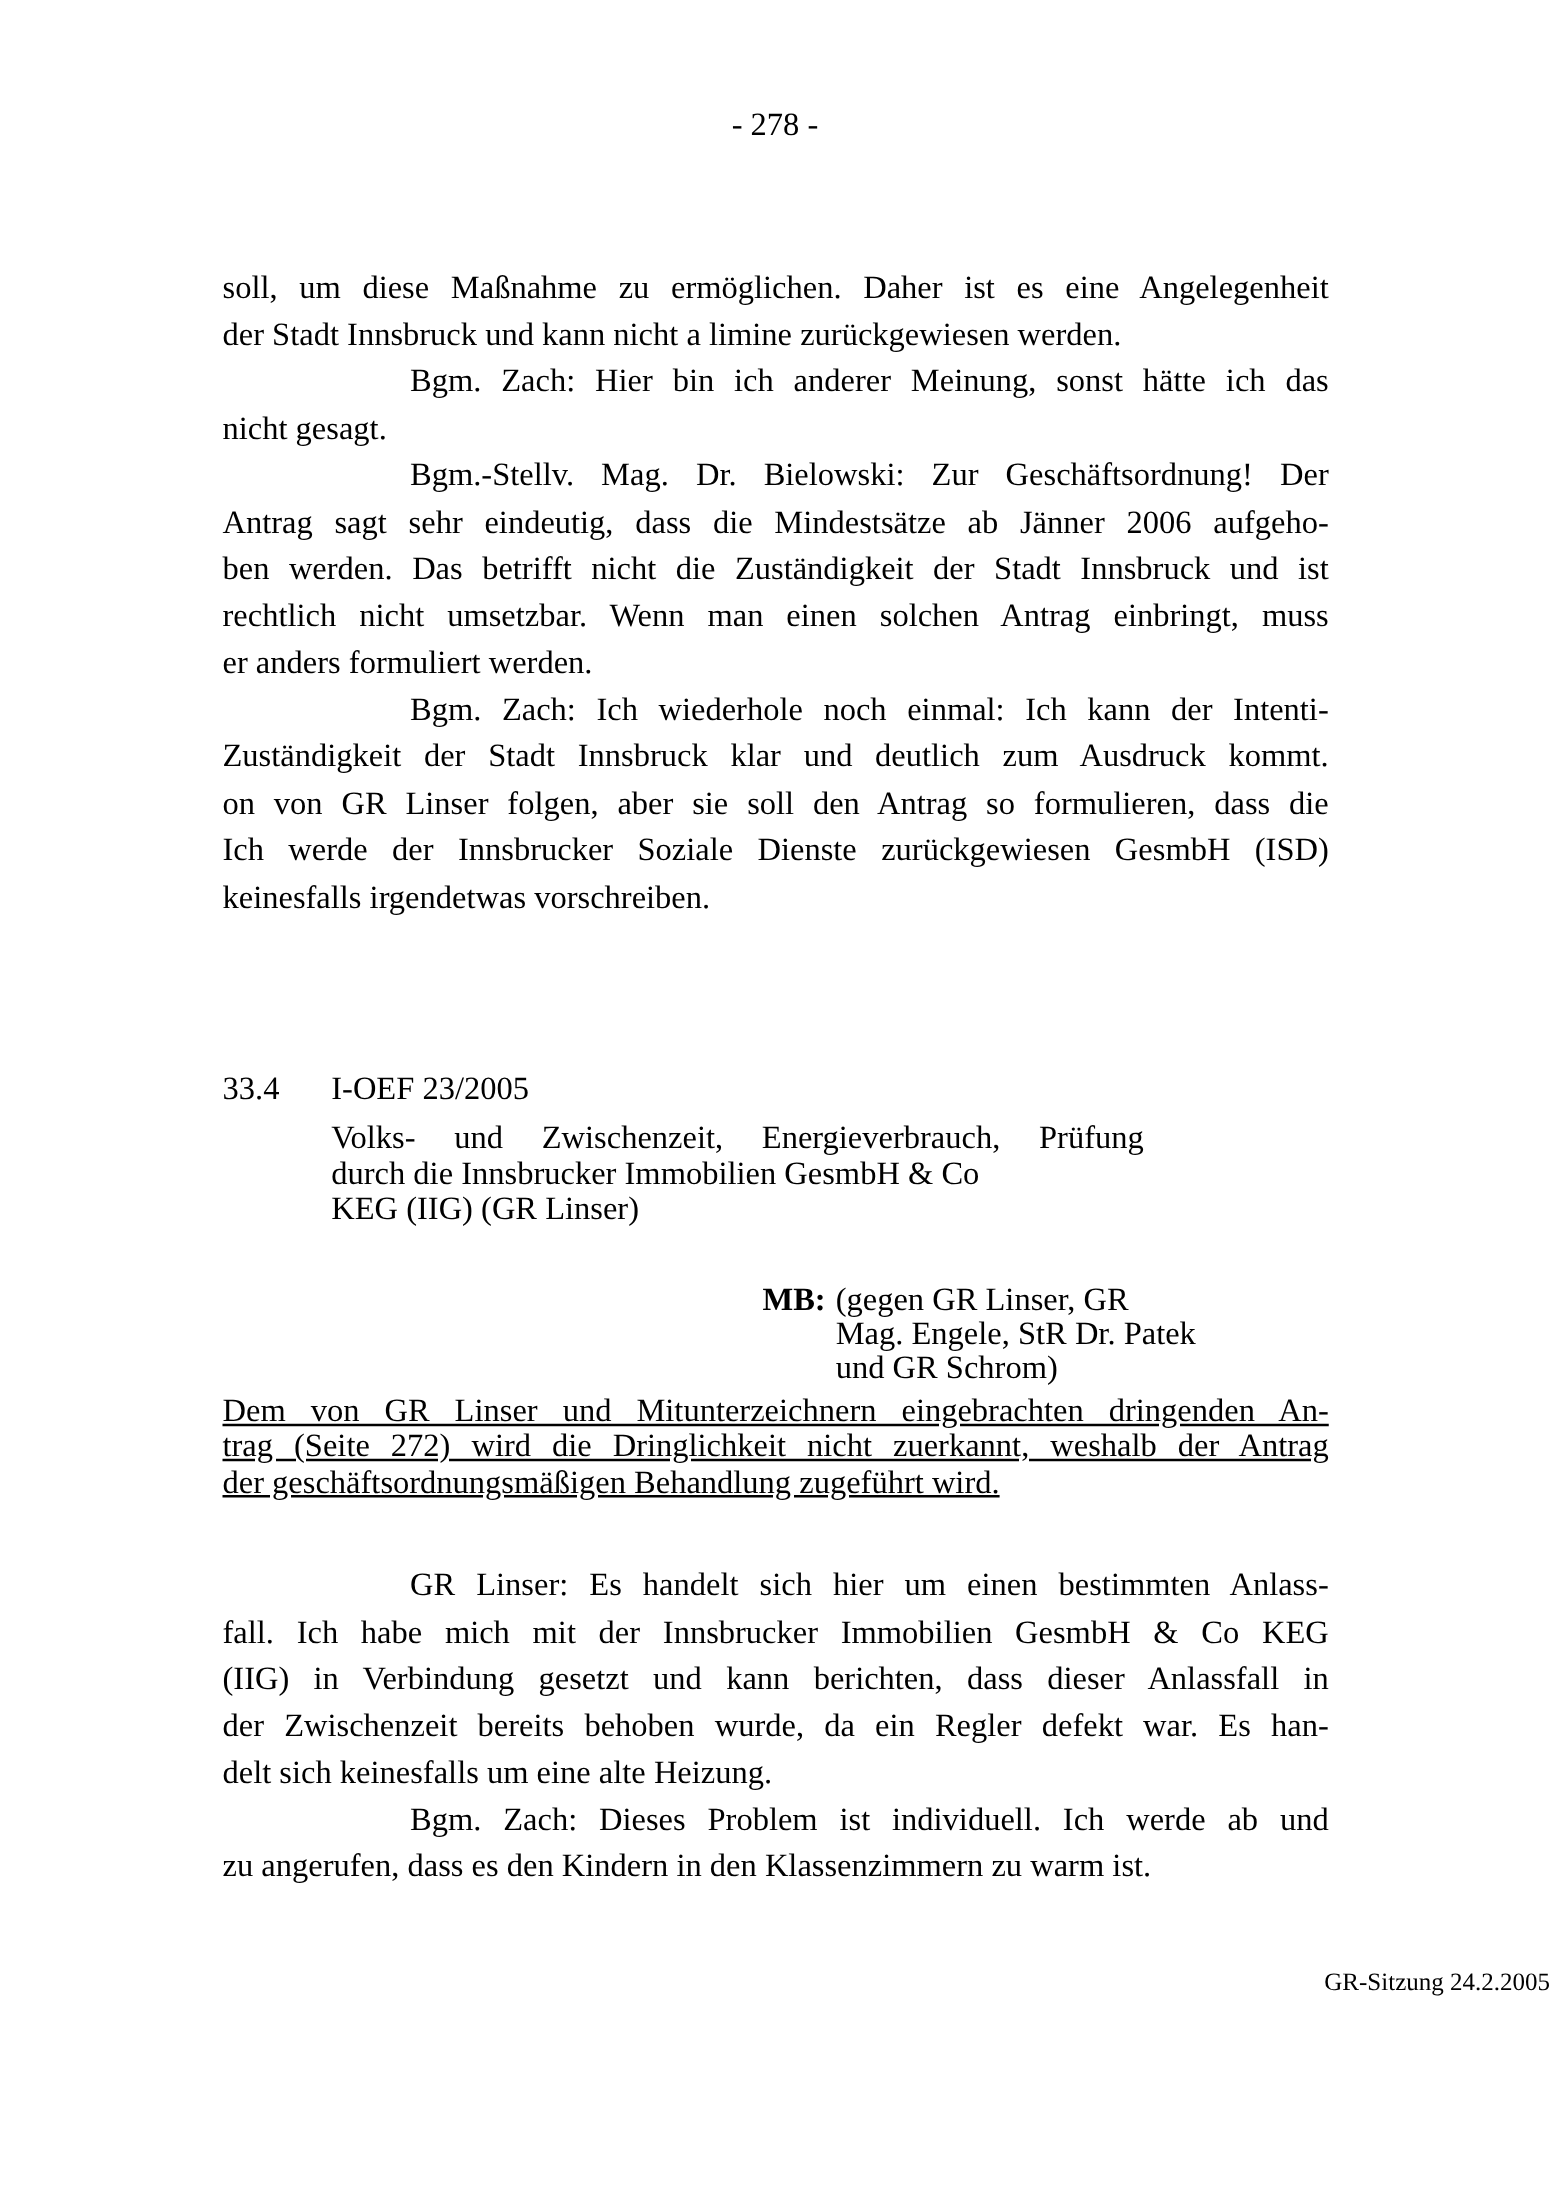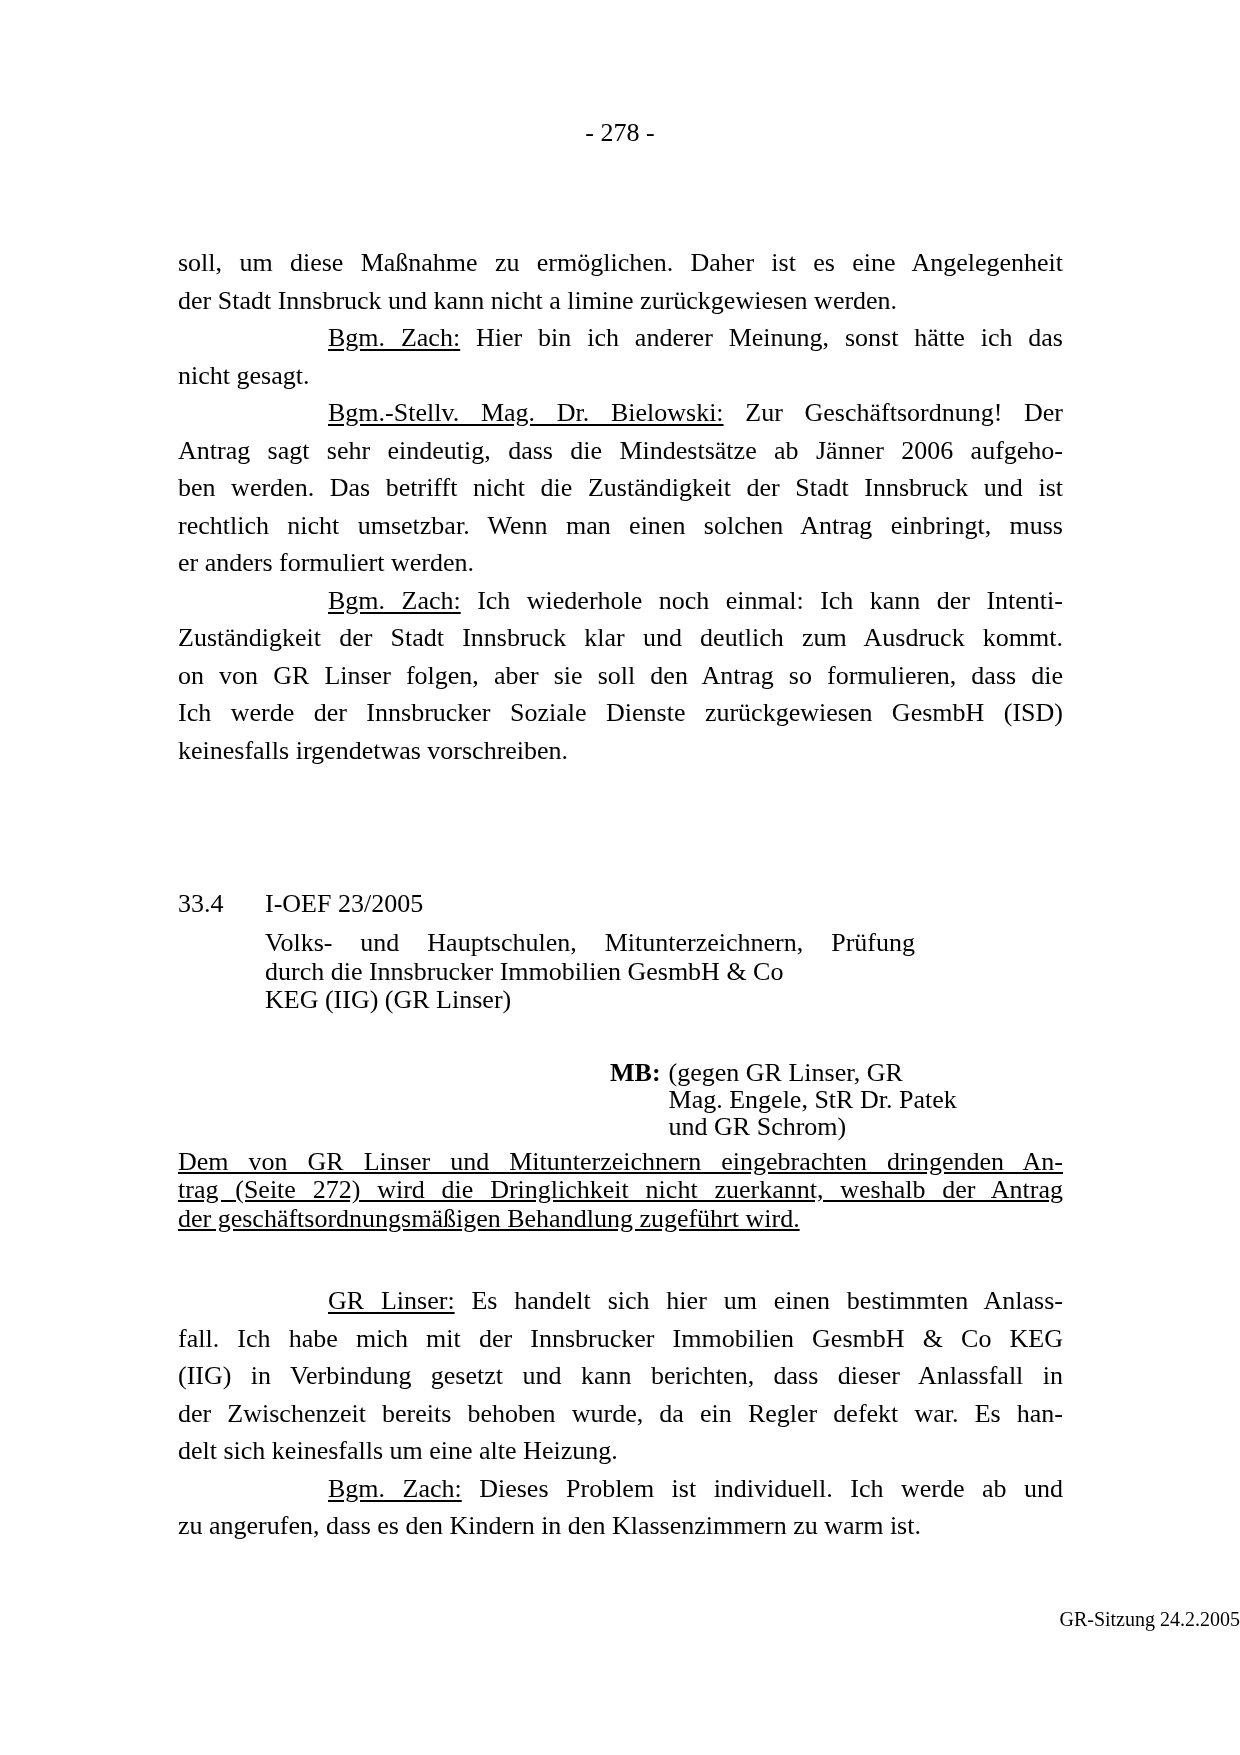--- a/index.html
+++ b/index.html
@@ -5,34 +5,34 @@
   html,body{margin:0;padding:0;background:#ffffff;}
   .page{
     position:relative;
     width:1240px;height:1755px;
     background:#ffffff;color:#000;
     font-family:"Liberation Serif","DejaVu Serif",serif;
     font-size:26px;
     overflow:hidden;
   }
   .page-header{
-    padding-top:117px;
+    padding-top:84px;
     text-align:center;
     line-height:32px;
   }
   .doc{margin:0 177px 0 178px;}
   .para{ }
   .para-normal{line-height:37.5px;}
   .para-tight{line-height:28.5px;margin-top:8px;text-decoration:underline;}
   .doc > .para-normal:first-child{margin-top:95px;}
   .para-tight + .para-normal{margin-top:49px;}
   .line{text-align:justify;text-align-last:left;}
   .line.fill{text-align-last:justify;}
   .line.indent{text-indent:150px;}
-  .u{text-decoration:underline;text-underline-offset:3px;}
+  .u{text-underline-offset:3px;}
   .heading{margin-top:120px;line-height:30px;}
   .h-num{display:inline-block;width:87px;}
   .subheading{
     margin-top:10px;margin-left:87px;width:650px;
     line-height:28.5px;
   }
   .mb-block{
     margin-top:44px;margin-left:432px;
     display:flex;align-items:flex-start;
     line-height:27px;
@@ -69,21 +69,21 @@
       </div>
       <div class="para para-normal">
         <div class="line fill indent"><span class="u">Bgm. Zach:</span><span> Ich wiederhole noch einmal: Ich kann der Intenti-</span></div>
         <div class="line fill"><span>Zuständigkeit der Stadt Innsbruck klar und deutlich zum Ausdruck kommt.</span></div>
         <div class="line fill"><span>on von GR Linser folgen, aber sie soll den Antrag so formulieren, dass die</span></div>
         <div class="line fill"><span>Ich werde der Innsbrucker Soziale Dienste zurückgewiesen GesmbH (ISD)</span></div>
         <div class="line"><span>keinesfalls irgendetwas vorschreiben.</span></div>
       </div>
       <div class="heading"><span class="h-num">33.4</span><span>I-OEF 23/2005</span></div>
       <div class="subheading">
-        <div class="line fill"><span>Volks- und Hauptschulen, Mitunterzeichnern, Prüfung</span></div>
+        <div class="line fill"><span>Volks- und Zwischenzeit, Energieverbrauch, Prüfung</span></div>
         <div class="line"><span>durch die Innsbrucker Immobilien GesmbH &amp; Co</span></div>
         <div class="line"><span>KEG (IIG) (GR Linser)</span></div>
       </div>
       <div class="mb-block">
         <span class="mb-label">MB:</span>
         <div class="mb-lines">
           <div>(gegen GR Linser, GR</div>
           <div>Mag. Engele, StR Dr. Patek</div>
           <div>und GR Schrom)</div>
         </div>

